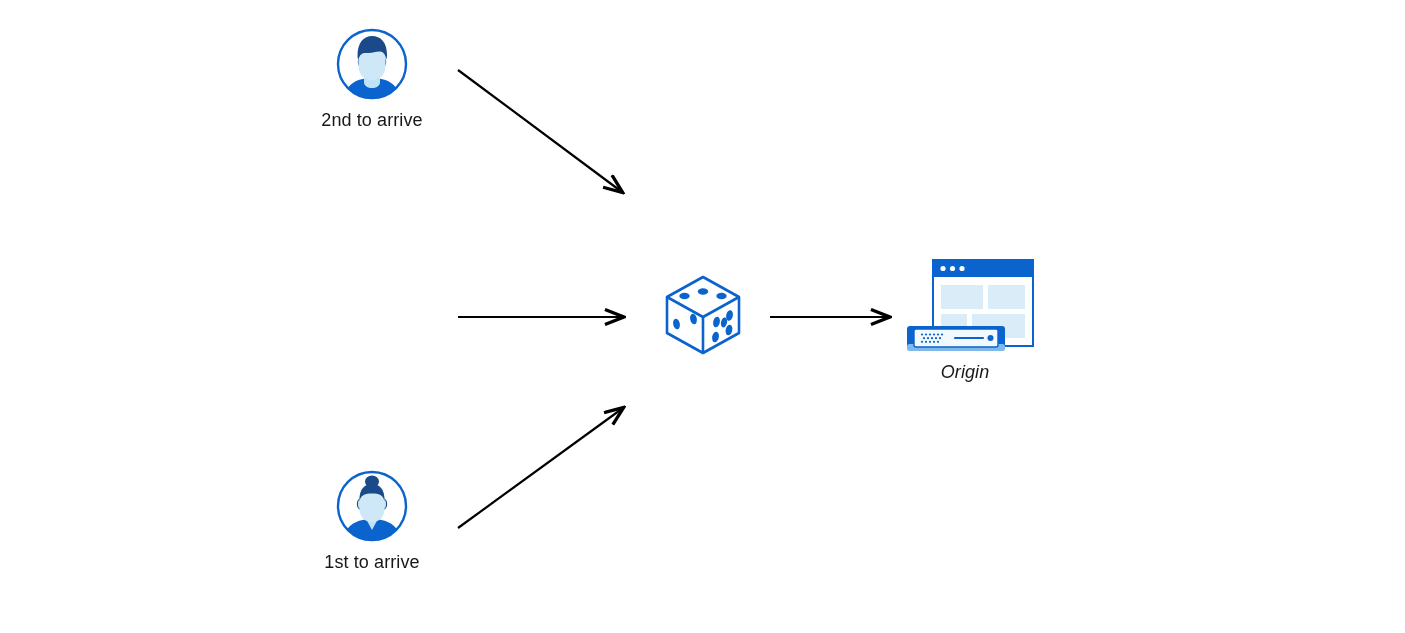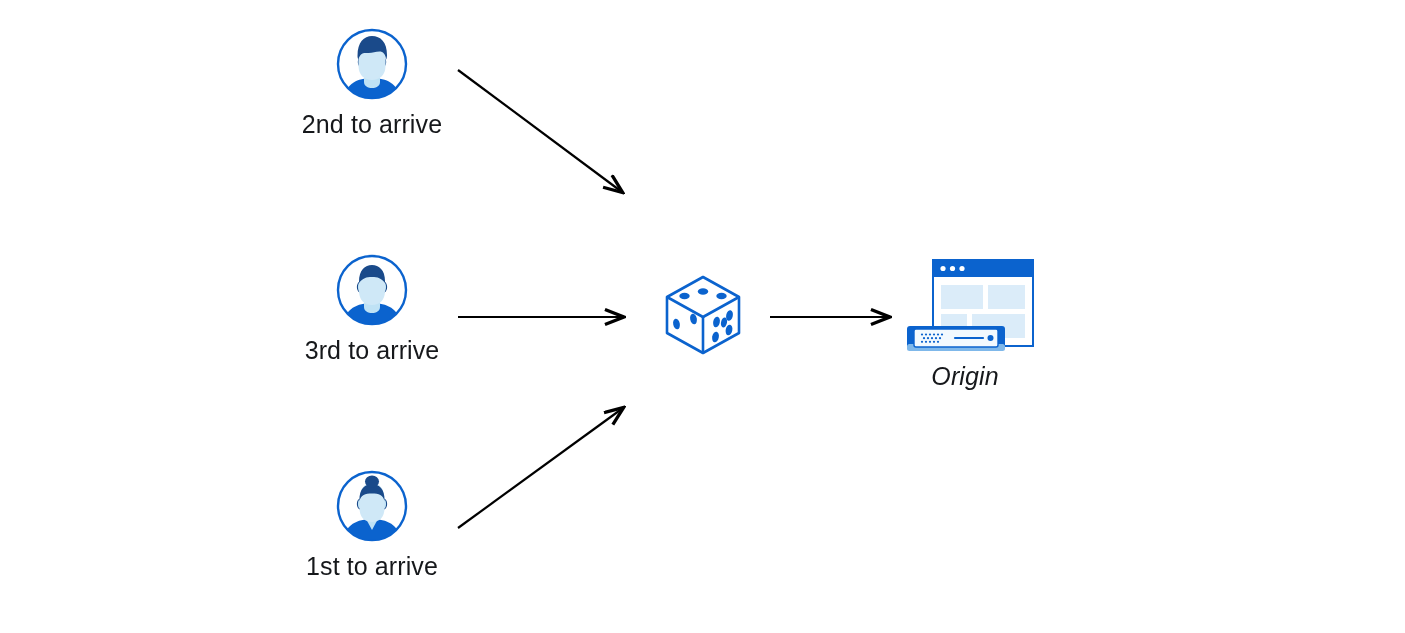--- a/index.html
+++ b/index.html
@@ -19,21 +19,21 @@
   }
   .node {
     position: absolute;
   }
   .node-label {
     position: absolute;
     left: 50%;
     transform: translateX(-50%);
     white-space: nowrap;
     font-family: "Liberation Sans", sans-serif;
-    font-size: 25px;
+    font-size: 18px;
     color: #16181b;
     letter-spacing: 0.1px;
   }
   .avatar-node { width: 76px; height: 76px; }
   .avatar-node .node-label { top: 84px; }
 
   .dice-node { width: 86px; height: 86px; }
 
   .origin-node { width: 120px; height: 98px; font-style: italic; }
   .origin-node .node-label { top: 104px; }
@@ -82,40 +82,20 @@
         <path d="M30 44 L46 44 L46 50 C43 53 33 53 30 50 Z" fill="#a7d4ed"></path>
         <ellipse cx="27.5" cy="36" rx="3.2" ry="5" fill="#bfe2f5" stroke="#1a4a8a" stroke-width="1"></ellipse>
         <ellipse cx="48.5" cy="36" rx="3.2" ry="5" fill="#bfe2f5" stroke="#1a4a8a" stroke-width="1"></ellipse>
         <path d="M24.5 32 C24.5 19 31 14 38 14 C45 14 51.5 19 51.5 32 L51.5 40 C51.5 49 45.5 54 38 54 C30.5 54 24.5 49 24.5 40 Z" fill="#cfe8f7"></path>
         <path d="M23.5 30 C23.5 16 30 10 38 10 C46.5 10 53 16 53 29 C53 31 52.6 32.6 52.2 33.6 C51.4 28 49 25.5 45.5 25.5 C41 25.5 38 27.5 33 27 C28.5 26.6 25.6 28.2 24.4 33.8 C24 32.8 23.5 31.6 23.5 30 Z" fill="#1a4a8a"></path>
       </g>
     </svg>
     <div class="node-label">2nd to arrive</div>
   </div>
 
-  <div class="node avatar-node" style="left:334px; top:252px;">
-    <svg width="76" height="76" viewBox="0 0 76 76">
-      <defs>
-        <clipPath id="clipB">
-            <circle cx="38" cy="38" r="34"></circle>
-          </clipPath>
-      </defs>
-      <circle cx="38" cy="38" r="34" fill="#ffffff" stroke="#0b63ce" stroke-width="2.4"></circle>
-      <g clip-path="url(#clipB)">
-        <path d="M9 76 C9 58 22 51 38 51 C54 51 67 58 67 76 Z" fill="#0b63ce"></path>
-        <path d="M30 42 L46 42 L46 55 C46 59 42 61 38 61 C34 61 30 59 30 55 Z" fill="#bfe2f5"></path>
-        <path d="M30 42 L46 42 L46 48 C43 51 33 51 30 48 Z" fill="#a7d4ed"></path>
-        <ellipse cx="26.8" cy="35" rx="3.4" ry="5.4" fill="#bfe2f5" stroke="#1a4a8a" stroke-width="1.1"></ellipse>
-        <ellipse cx="49.2" cy="35" rx="3.4" ry="5.4" fill="#bfe2f5" stroke="#1a4a8a" stroke-width="1.1"></ellipse>
-        <path d="M25 31 C25 19 31 14 38 14 C45 14 51 19 51 31 L51 39 C51 48 45.5 53 38 53 C30.5 53 25 48 25 39 Z" fill="#cfe8f7"></path>
-        <path d="M25 30 C25 18 31 13 38 13 C45 13 51 18 51 29 L51 31 C47 26 44 25 38 25 C32 25 29 26 25 31 Z" fill="#1a4a8a"></path>
-      </g>
-    </svg>
-    <div class="node-label">3rd to arrive</div>
-  </div>
 
   <div class="node avatar-node" style="left:334px; top:468px;">
     <svg width="76" height="76" viewBox="0 0 76 76">
       <defs>
         <clipPath id="clipC">
             <circle cx="38" cy="38" r="34"></circle>
           </clipPath>
       </defs>
       <circle cx="38" cy="38" r="34" fill="#ffffff" stroke="#0b63ce" stroke-width="2.4"></circle>
       <g clip-path="url(#clipC)">

